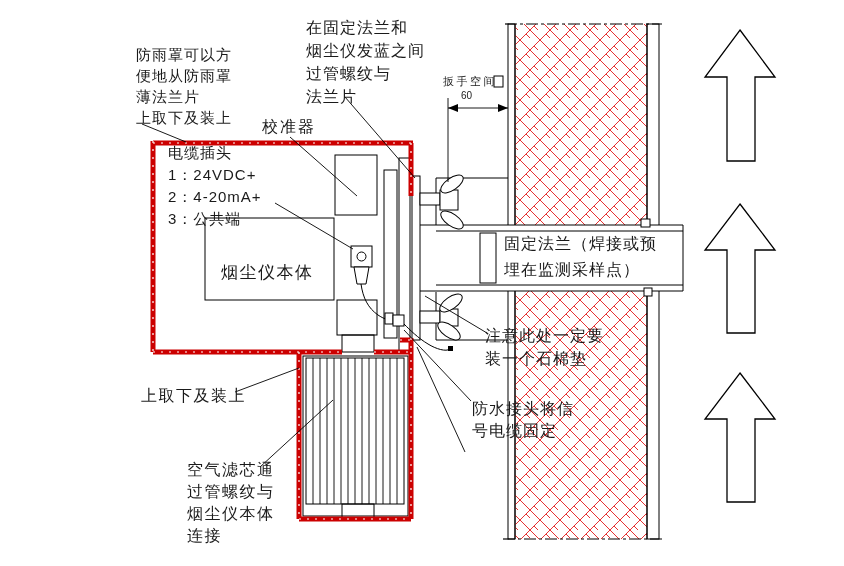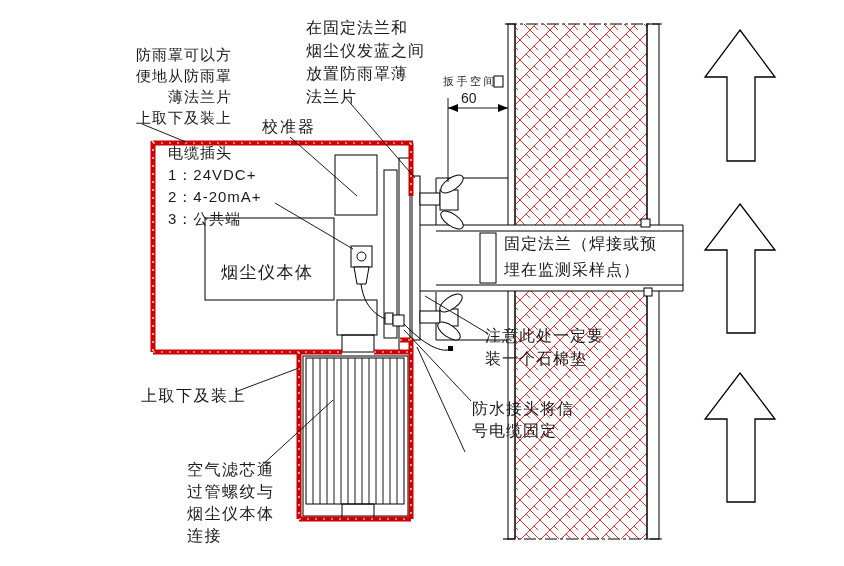--- a/index.html
+++ b/index.html
@@ -141,35 +141,35 @@
     <line x1="260" y1="467" x2="333" y2="400"></line>
   </g>
 
   <g>
     <polygon class="arrow" points="740,30 775,77 755,77 755,161 727,161 727,77 705,77"></polygon>
     <polygon class="arrow" points="740,204 775,250 755,250 755,333 727,333 727,250 705,250"></polygon>
     <polygon class="arrow" points="740,373 775,419 755,419 755,502 727,502 727,419 705,419"></polygon>
   </g>
 </svg>
 
-  <div class="lbl" style="left:136px;top:44px;font-size:15px;line-height:21px;letter-spacing:1px;text-align:right;">防雨罩可以方
+  <div class="lbl" style="left:136px;top:44px;font-size:15px;line-height:21px;letter-spacing:1px;">防雨罩可以方
 便地从防雨罩
 薄法兰片
 上取下及装上</div>
 
   <div class="lbl" style="left:306px;top:16px;font-size:16px;line-height:23px;letter-spacing:1px;">在固定法兰和
 烟尘仪发蓝之间
-放置防雨罩薄
+过管螺纹与
 法兰片</div>
 
   <div class="lbl" style="left:262px;top:117px;font-size:16px;letter-spacing:2px;">校准器</div>
 
   <div class="lbl" style="left:431px;top:74px;font-size:11px;letter-spacing:2.5px;margin-left:12px;">扳手空间</div>
 
-  <div class="lbl" style="left:461px;top:90px;font-size:14px;text-align:right;">60</div>
+  <div class="lbl" style="left:461px;top:90px;font-size:10px;text-align:right;">60</div>
 
   <div class="lbl" style="left:168px;top:142px;font-size:15px;line-height:22px;letter-spacing:1px;">电缆插头
 1：24VDC+
 2：4-20mA+
 3：公共端</div>
 
   <div class="lbl" style="left:221px;top:261px;font-size:17px;letter-spacing:1.5px;">烟尘仪本体</div>
 
   <div class="lbl" style="left:504px;top:231px;font-size:16px;line-height:26px;letter-spacing:1px;">固定法兰（焊接或预
 埋在监测采样点）</div>

